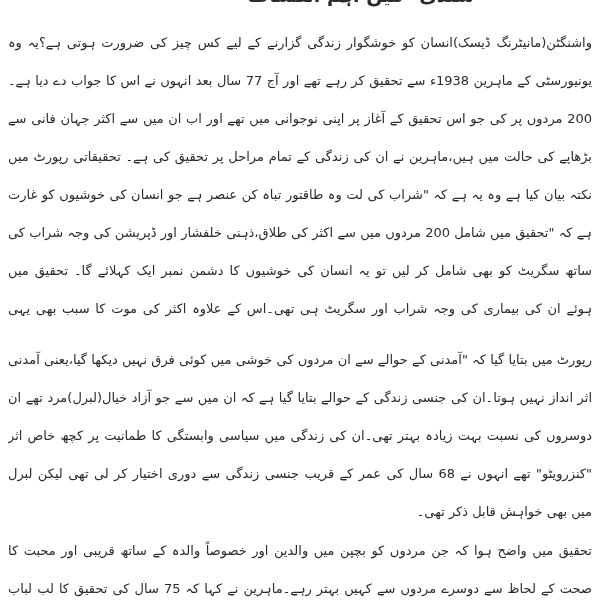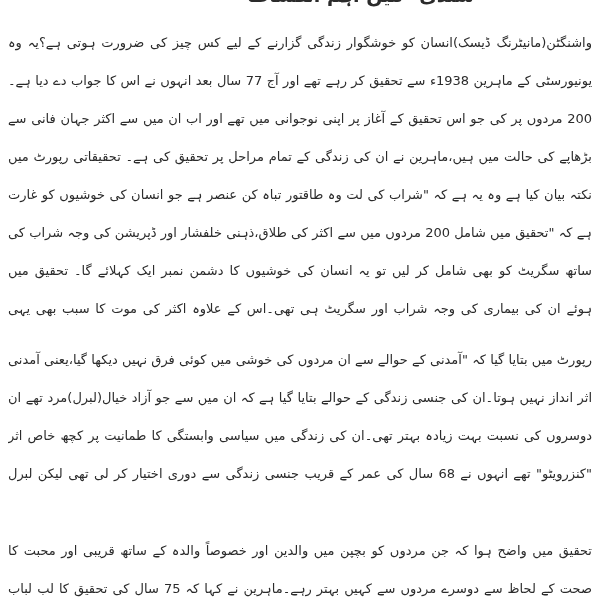--- a/index.html
+++ b/index.html
@@ -69,20 +69,21 @@
     <div class="line">ہے کہ "تحقیق میں شامل 200 مردوں میں سے اکثر کی طلاق،ذہنی خلفشار اور ڈپریشن کی وجہ شراب کی لت تھی۔اگر شراب کے</div>
     <div class="line">ساتھ سگریٹ کو بھی شامل کر لیں تو یہ انسان کی خوشیوں کا دشمن نمبر ایک کہلائے گا۔ تحقیق میں شامل مرد زندگی میں جتنی بار بیمار</div>
     <div class="line last">ہوئے ان کی بیماری کی وجہ شراب اور سگریٹ ہی تھی۔اس کے علاوہ اکثر کی موت کا سبب بھی یہی دونوں چیزیں ہیں۔"</div>
   </div>
 
   <div class="para para-2">
     <div class="line">رپورٹ میں بتایا گیا کہ "آمدنی کے حوالے سے ان مردوں کی خوشی میں کوئی فرق نہیں دیکھا گیا،یعنی آمدنی کم یا زیادہ ہونا خوشی پر زیادہ</div>
     <div class="line">اثر انداز نہیں ہوتا۔ان کی جنسی زندگی کے حوالے بتایا گیا ہے کہ ان میں سے جو آزاد خیال(لبرل)مرد تھے ان کی جنسی زندگی</div>
     <div class="line">دوسروں کی نسبت بہت زیادہ بہتر تھی۔ان کی زندگی میں سیاسی وابستگی کا طمانیت پر کچھ خاص اثر نہیں پڑا لیکن ان میں سے جو مرد</div>
     <div class="line">"کنزرویٹو" تھے انہوں نے 68 سال کی عمر کے قریب جنسی زندگی سے دوری اختیار کر لی تھی لیکن لبرل مردوں میں 80 سال کی عمر</div>
+    <div class="line last">میں بھی خواہش قابل ذکر تھی۔</div>
   </div>
 
   <div class="para para-3">
     <div class="line">تحقیق میں واضح ہوا کہ جن مردوں کو بچپن میں والدین اور خصوصاً والدہ کے ساتھ قریبی اور محبت کا تعلق نصیب ہوا وہ آمدنی اور</div>
     <div class="line last">صحت کے لحاظ سے دوسرے مردوں سے کہیں بہتر رہے۔ماہرین نے کہا کہ 75 سال کی تحقیق کا لب لباب صرف پانچ لفظ ہیں "محبت</div>
   </div>
 
 </div>
 
 </body></html>

